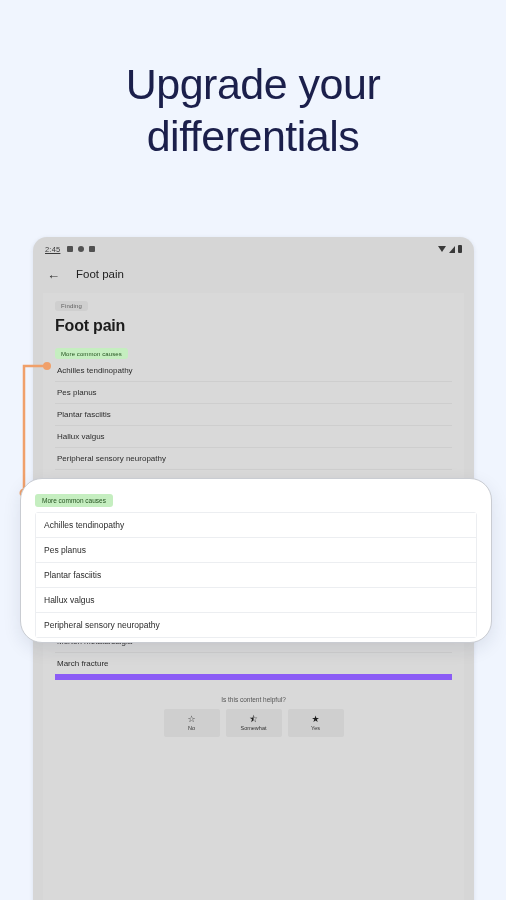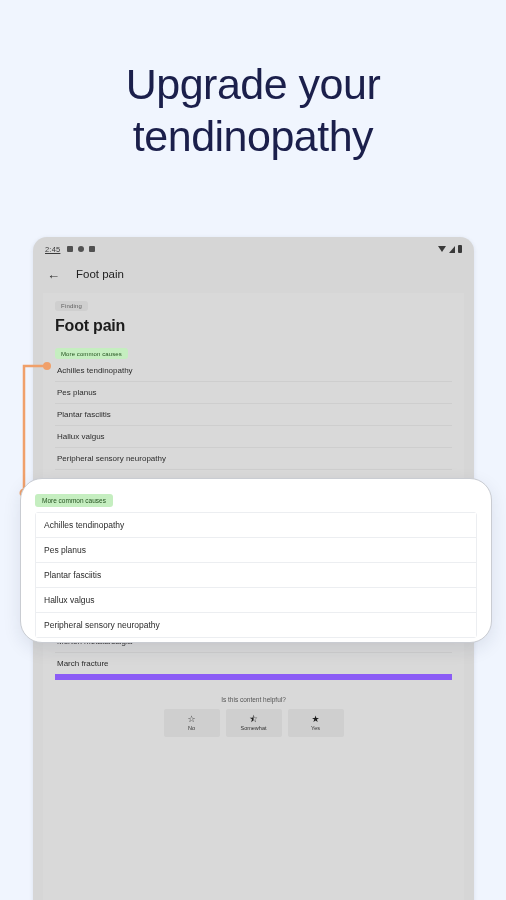--- a/index.html
+++ b/index.html
@@ -146,21 +146,21 @@
   .c-row:last-child{border-bottom:none;}
 
   
   .connector{position:absolute;left:0;top:0;width:506px;height:900px;pointer-events:none;}
 </style>
 </head>
 <body>
 
 <div class="headline">
   <span class="l1">Upgrade your</span>
-  <span class="l2">tendinopathy</span>
+  <span class="l2">differentials</span>
 </div>
 
 <div class="device">
   <div class="device-inner">
 
     <div class="statusbar">
       <span class="sb-time">2:45</span>
       <span class="sb-icons">
         <span class="sb-ic"></span>
         <span class="sb-ic circ"></span>

